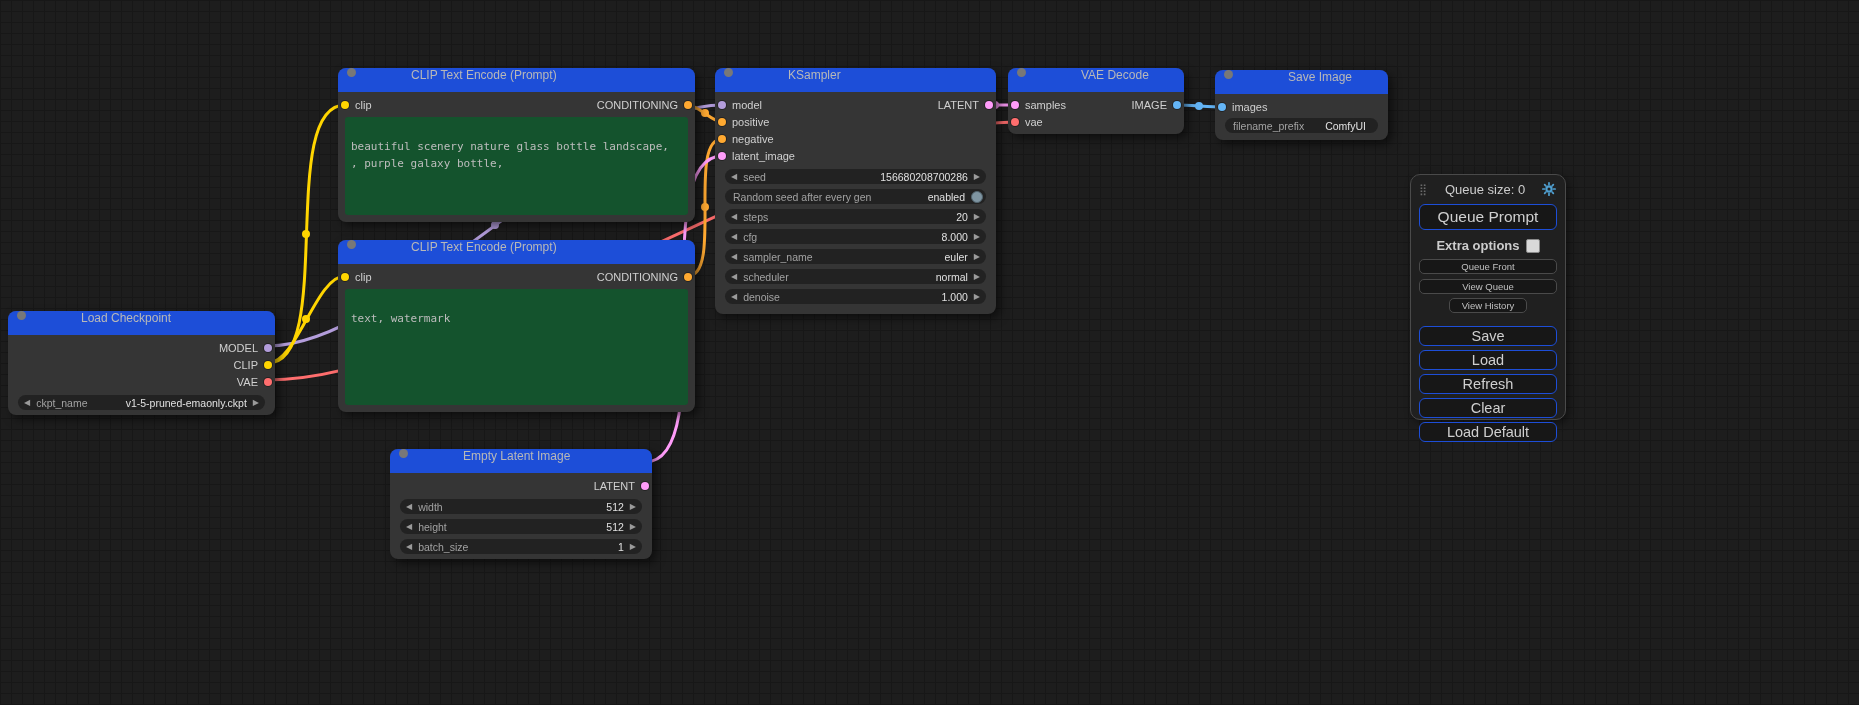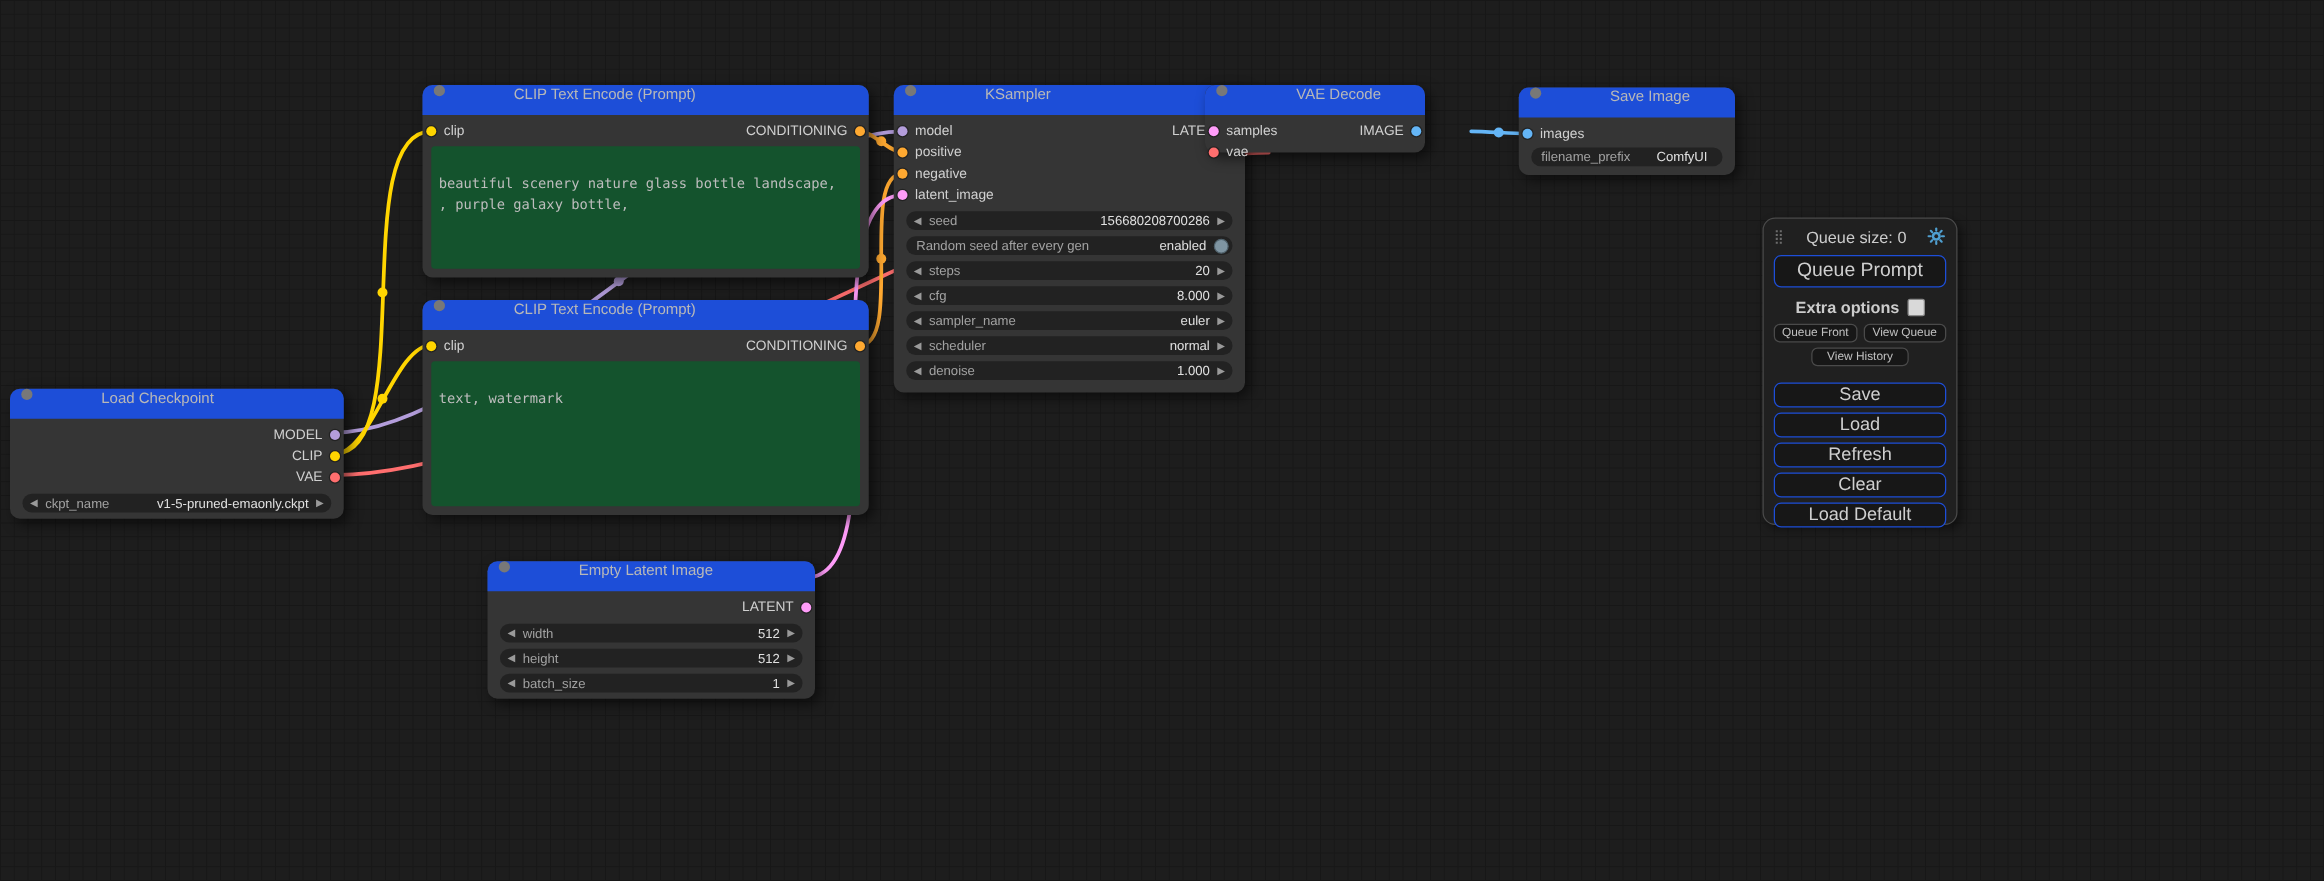--- a/index.html
+++ b/index.html
@@ -56,21 +56,21 @@
   .mgear{width:16px;height:16px;cursor:pointer;flex:none;display:flex;align-items:center;}
   .btn{display:block;width:100%;box-sizing:border-box;background:#171717;
        border:1px solid #1d4ed8;border-radius:6px;color:#cfcfcf;font-size:14.5px;
        text-align:center;padding:1px 0;margin-top:4px;cursor:pointer;
        font-family:inherit;}
   .btn-queue{font-size:15.5px;padding:3px 0;margin-top:5px;}
   .extra{display:flex;align-items:center;justify-content:center;gap:6px;
          color:#ccc;font-size:13px;margin-top:8px;font-weight:bold;}
   .chk{width:12px;height:12px;background:#d9d9d9;border:1px solid #8a8a8a;
        border-radius:2px;cursor:pointer;}
-  .srow{display:flex;gap:5px;margin-top:6px;}
+  .srow{display:flex;gap:5px;margin-top:6px;flex-direction:column;}
   .sbtn{flex:1;background:#171717;border:1px solid #4a4a4a;border-radius:5px;
         color:#c0c0c0;font-size:9.5px;text-align:center;padding:1px 0;cursor:pointer;
         white-space:nowrap;}
   .vhist{display:block;width:76px;margin:4px auto 0;background:#171717;
          border:1px solid #4a4a4a;border-radius:5px;color:#c0c0c0;font-size:9.5px;
          text-align:center;padding:1px 0;cursor:pointer;}
   .gap-top{margin-top:13px;}
 </style>
 </head>
 <body>
@@ -249,21 +249,21 @@
       </div>
       <div class="widget">
         <span class="warr">◀</span>
         <span class="wlab">denoise</span>
         <span class="wval">1.000</span>
         <span class="warr">▶</span>
       </div>
     </div>
   </div>
 
-  <div class="node" style="left:964px;top:68px;width:176px;height:54px;">
+  <div class="node" style="left:1008px;top:68px;width:176px;height:66px;">
     <div class="ntitle">
       <span class="tdot"></span>
       <span class="ttext">VAE Decode</span>
     </div>
     <div class="nbody">
       <div class="prow">
         <span class="pdot pin c-latent"></span>
         <span class="plab-in">samples</span>
         <span class="pdot pout c-image"></span>
         <span class="plab-out">IMAGE</span>

